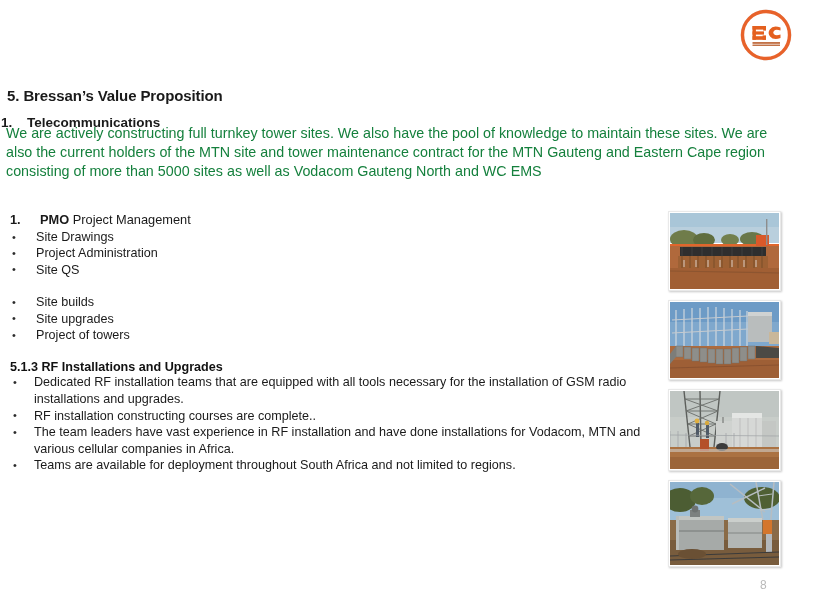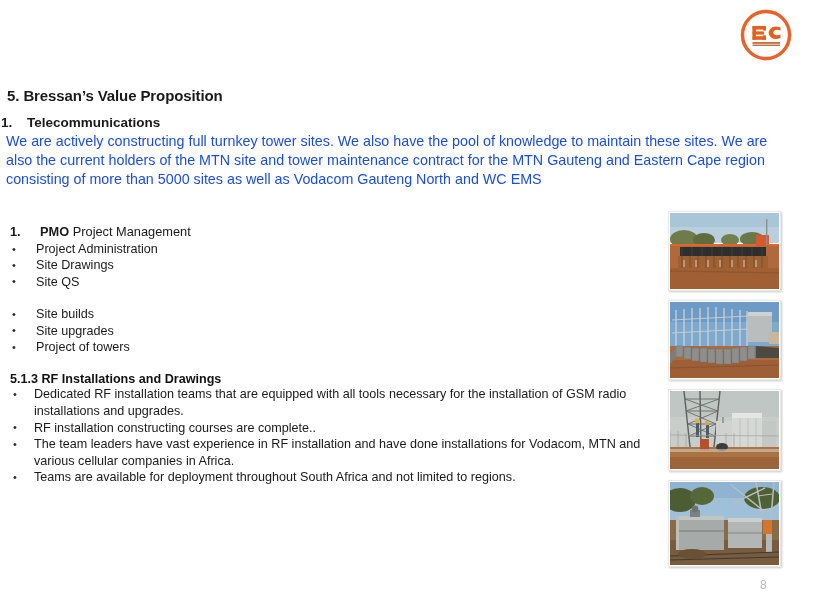--- a/index.html
+++ b/index.html
@@ -57,44 +57,43 @@
     font-weight: bold;
     color: #1a1a1a;
   }
   .section-title .num {
     display: inline-block;
     width: 26px;
   }
   .intro-paragraph {
     position: absolute;
     left: 6px;
-    top: 132px;
+    top: 124px;
     width: 790px;
     font-size: 14.3px;
     line-height: 19px;
-    color: #1d4ed8;
+    color: #15803d;
   }
 
   
   .content-col {
     position: absolute;
     left: 0;
     top: 212px;
     width: 655px;
   }
 
   .block { margin: 0; padding: 0; }
 
   .numbered-line {
     font-size: 12.8px;
     line-height: 16px;
     padding-left: 10px;
     margin-bottom: 1px;
     white-space: nowrap;
-    margin-top: 12px;
   }
   .numbered-line .idx {
     font-weight: bold;
     display: inline-block;
     width: 30px;
   }
   .numbered-line .strong {
     font-weight: bold;
   }
 
@@ -204,36 +203,36 @@
 
 <div class="intro-paragraph">We are actively constructing full turnkey tower sites. We also have the pool of knowledge to maintain these sites. We are also the current holders of the MTN site and tower maintenance contract for the MTN Gauteng and Eastern Cape region consisting of more than 5000 sites as well as Vodacom Gauteng North and WC EMS</div>
 
 <div class="content-col">
 
   <div class="block">
     <div class="numbered-line">
       <span class="idx">1.</span><span class="strong">PMO</span><span> Project Management</span>
     </div>
     <ul class="bullet-list">
+      <li>Site Drawings</li>
       <li>Project Administration</li>
-      <li>Site Drawings</li>
       <li>Site QS</li>
     </ul>
   </div>
 
   <div class="block block-civils">
     <ul class="bullet-list">
       <li>Site builds</li>
       <li>Site upgrades</li>
       <li>Project of towers</li>
     </ul>
   </div>
 
   <div class="block block-rf">
-    <div class="sub-heading">5.1.3 RF Installations and Drawings</div>
+    <div class="sub-heading">5.1.3 RF Installations and Upgrades</div>
     <ul class="bullet-list tight">
       <li>Dedicated RF installation teams that are equipped with all tools necessary for the installation of GSM radio installations and upgrades.</li>
       <li>RF installation constructing courses are complete..</li>
       <li>The team leaders have vast experience in RF installation and have done installations for Vodacom, MTN and various cellular companies in Africa.</li>
       <li>Teams are available for deployment throughout South Africa and not limited to regions.</li>
     </ul>
   </div>
 
 </div>
 

